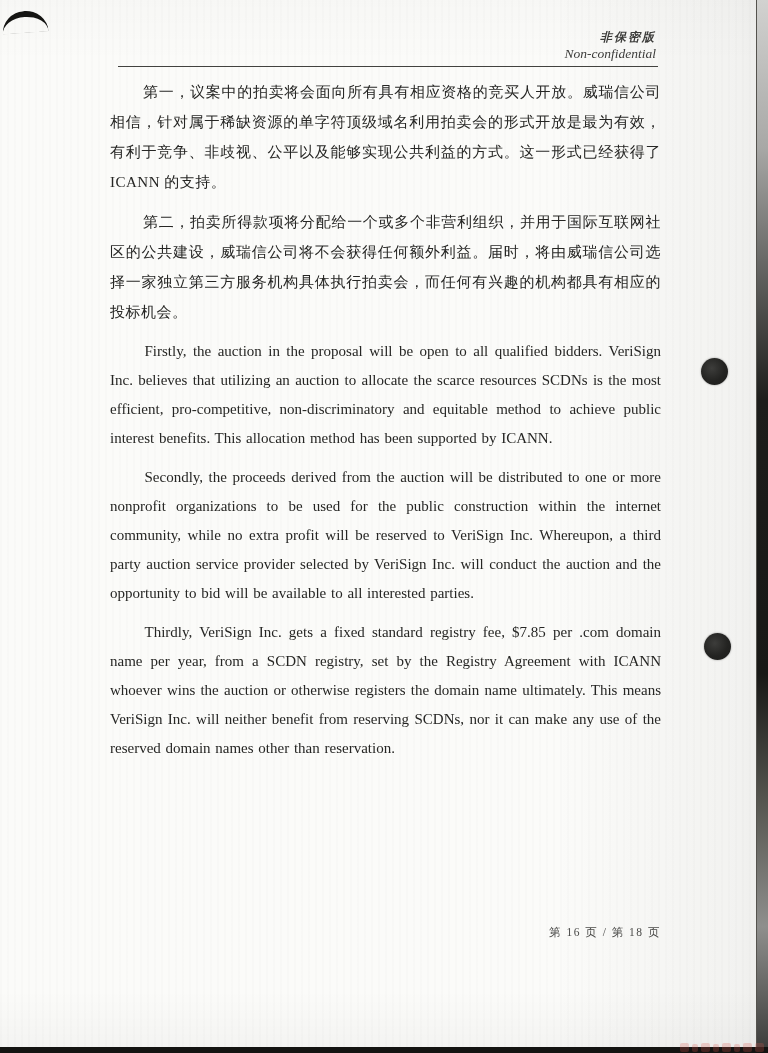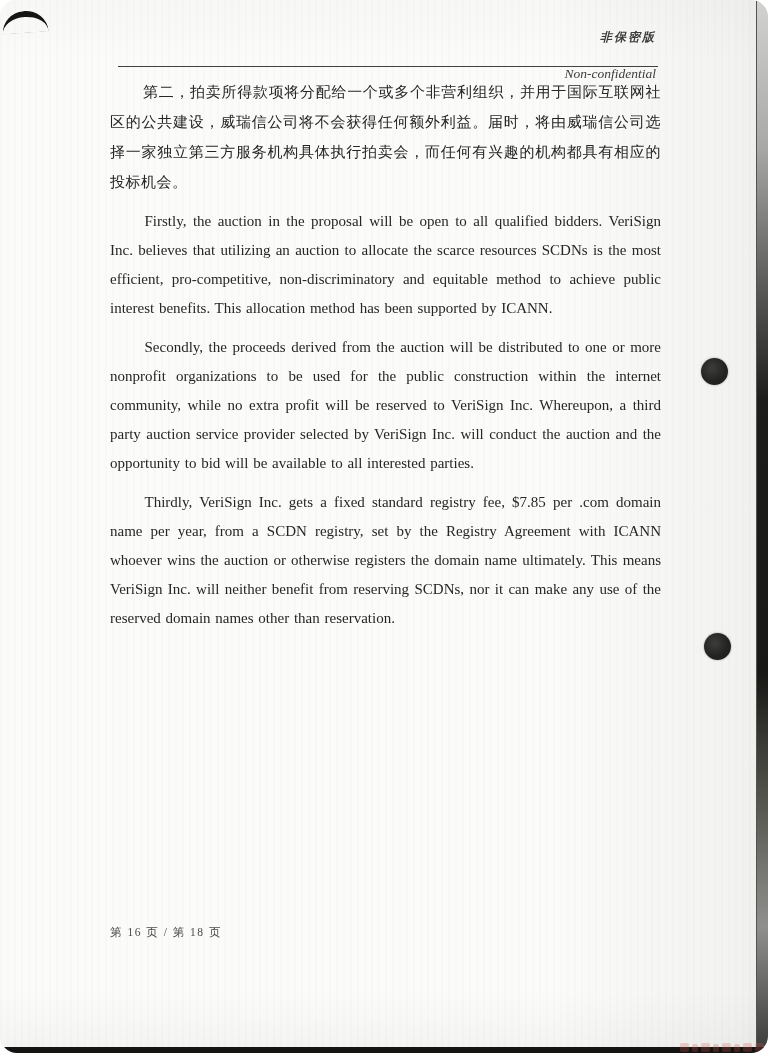--- a/index.html
+++ b/index.html
@@ -11,42 +11,40 @@
     position: relative;
     width: 768px;
     height: 1053px;
     overflow: hidden;
     background-color: #fbfbf9;
     background-image:
       repeating-linear-gradient(90deg, rgba(0,0,0,0.013) 0 2px, rgba(0,0,0,0) 2px 7px),
       linear-gradient(to right, rgba(0,0,0,0) 72%, rgba(0,0,0,0.035) 96%, rgba(0,0,0,0.06) 100%),
       linear-gradient(to bottom, rgba(0,0,0,0.015) 0%, rgba(0,0,0,0) 6%, rgba(0,0,0,0) 94%, rgba(0,0,0,0.03) 100%);
     font-family: "Liberation Serif", "DejaVu Serif", serif;
-    border-radius: 17px;
   }
 
   
   .hdr {
     position: absolute;
     top: 30px;
     right: 112px;
     text-align: right;
     color: #3c3c3a;
     font-style: italic;
   }
   .hdr .zh-label {
     font-size: 12px;
     font-weight: bold;
     letter-spacing: 2px;
     line-height: 15px;
   }
   .hdr .en-label {
     font-size: 13.5px;
     line-height: 17px;
-    margin-top: 20px;
   }
   .hdr-rule {
     position: absolute;
     top: 66px;
     left: 118px;
     width: 540px;
     height: 0;
     border-top: 1.6px solid #42423f;
   }
 
@@ -74,21 +72,21 @@
     text-indent: 2.3em;
     word-spacing: 1px;
   }
 
   
   .footer {
     position: absolute;
     top: 925px;
     left: 110px;
     width: 551px;
-    text-align: left;
+    text-align: right;
     font-size: 11.5px;
     letter-spacing: 1.5px;
     color: #4a4a48;
   }
 
   
   .dot {
     position: absolute;
     width: 27px;
     height: 27px;
@@ -155,20 +153,21 @@
 
 <div class="page">
 
   <div class="hdr">
     <div class="zh-label">非保密版</div>
     <div class="en-label">Non-confidential</div>
   </div>
   <div class="hdr-rule"></div>
 
   <div class="content">
+    <p class="para zh" lang="zh">第一，议案中的拍卖将会面向所有具有相应资格的竞买人开放。威瑞信公司相信，针对属于稀缺资源的单字符顶级域名利用拍卖会的形式开放是最为有效，有利于竞争、非歧视、公平以及能够实现公共利益的方式。这一形式已经获得了 ICANN 的支持。</p>
     <p class="para zh" lang="zh">第二，拍卖所得款项将分配给一个或多个非营利组织，并用于国际互联网社区的公共建设，威瑞信公司将不会获得任何额外利益。届时，将由威瑞信公司选择一家独立第三方服务机构具体执行拍卖会，而任何有兴趣的机构都具有相应的投标机会。</p>
     <p class="para en" lang="en">Firstly, the auction in the proposal will be open to all qualified bidders. VeriSign Inc. believes that utilizing an auction to allocate the scarce resources SCDNs is the most efficient, pro-competitive, non-discriminatory and equitable method to achieve public interest benefits. This allocation method has been supported by ICANN.</p>
     <p class="para en" lang="en">Secondly, the proceeds derived from the auction will be distributed to one or more nonprofit organizations to be used for the public construction within the internet community, while no extra profit will be reserved to VeriSign Inc. Whereupon, a third party auction service provider selected by VeriSign Inc. will conduct the auction and the opportunity to bid will be available to all interested parties.</p>
     <p class="para en" lang="en">Thirdly, VeriSign Inc. gets a fixed standard registry fee, $7.85 per .com domain name per year, from a SCDN registry, set by the Registry Agreement with ICANN whoever wins the auction or otherwise registers the domain name ultimately. This means VeriSign Inc. will neither benefit from reserving SCDNs, nor it can make any use of the reserved domain names other than reservation.</p>
   </div>
 
   <div class="footer">第 16 页 / 第 18 页</div>
 
   <div class="dot dot-1"></div>
   <div class="dot dot-2"></div>

